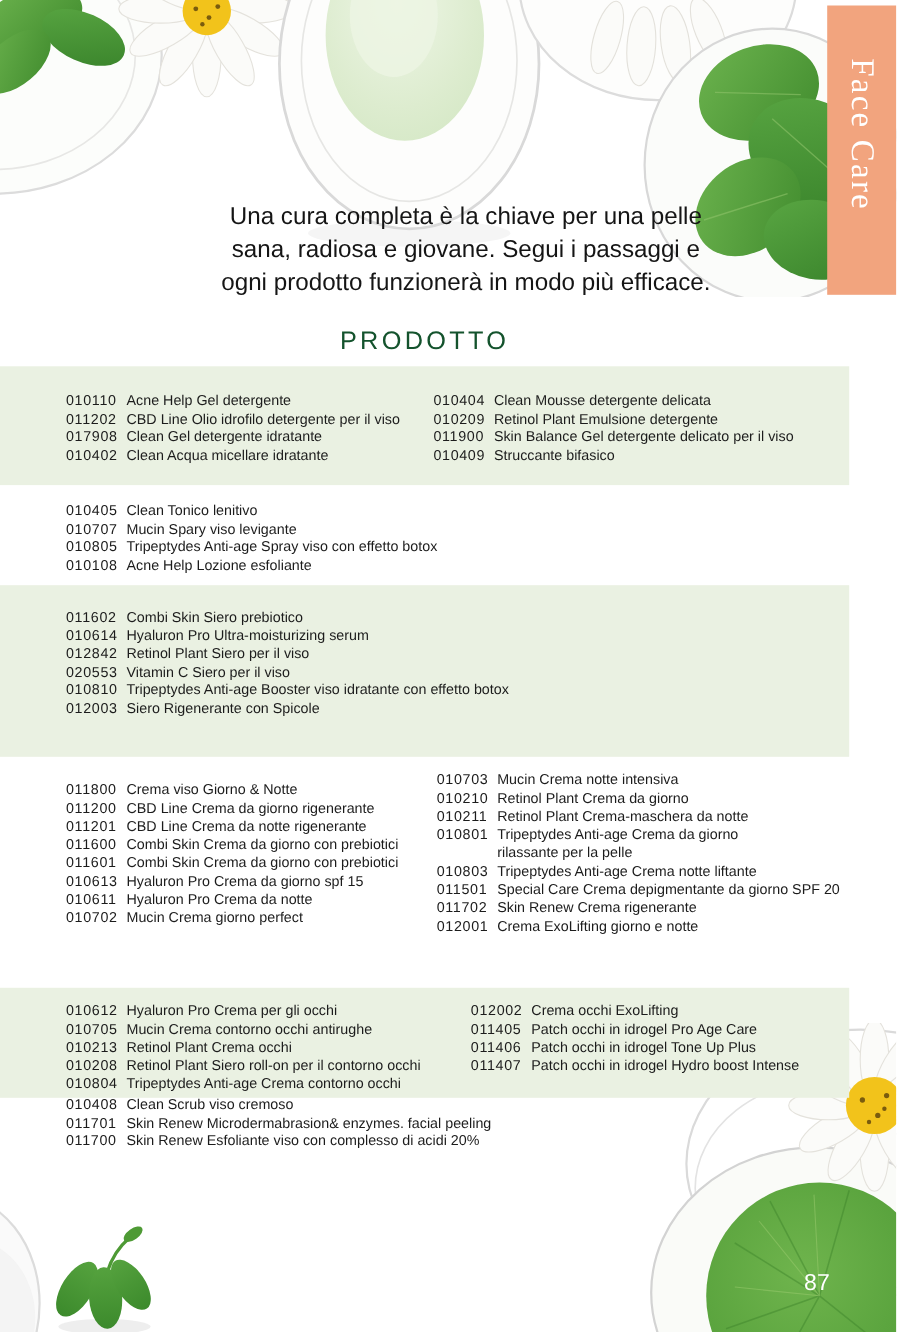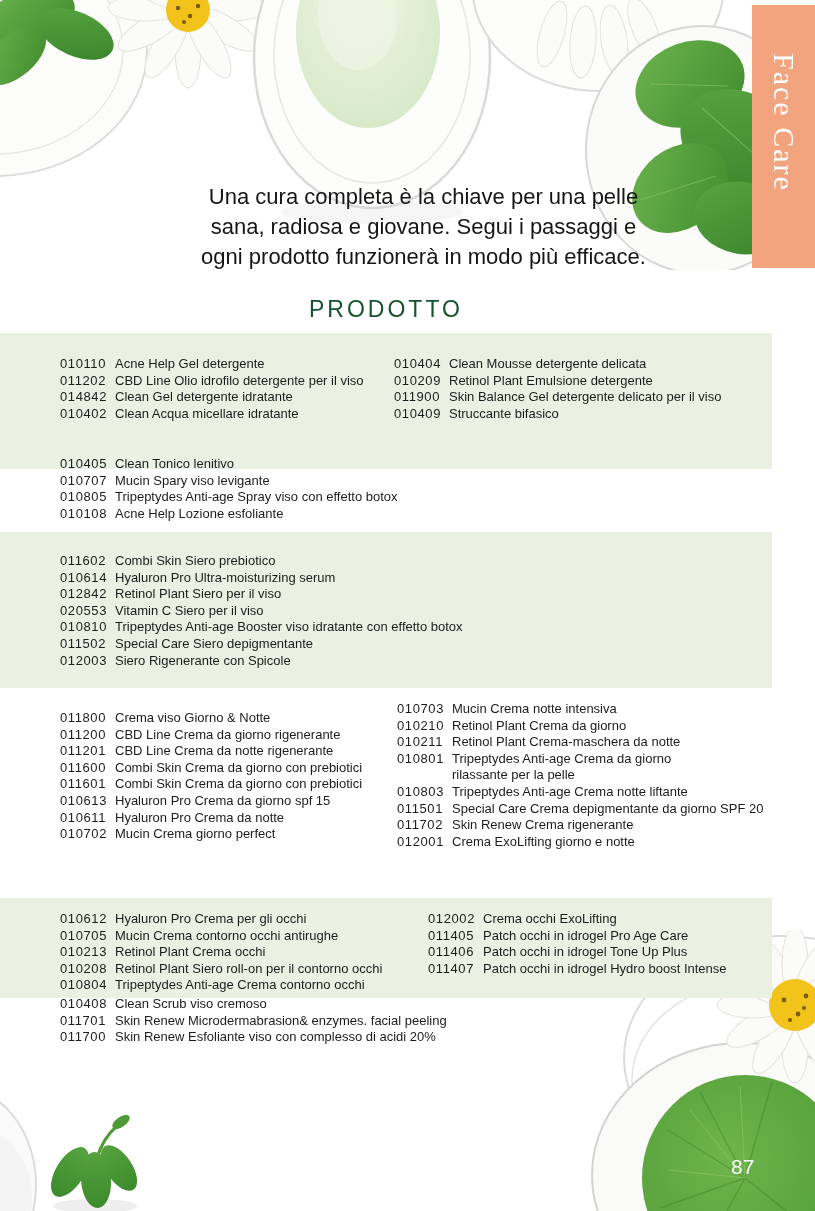--- a/index.html
+++ b/index.html
@@ -34,21 +34,21 @@
     color:#14532d;z-index:2;
   }
 
   #groups{position:absolute;top:0;left:0;width:815px;height:1211px;z-index:1;}
   .group{position:absolute;left:0;width:772px;}
   .group.band{background:var(--band,#EAF1E2);}
   .col{position:absolute;}
   .row{display:flex;white-space:pre;font-size:13px;line-height:16.6px;}
   .code{flex:0 0 55px;letter-spacing:.6px;}
 
-  .g1{top:333px;height:136px;}
+  .g1{top:333px;height:108px;}
   .g1 .col1{left:60px;top:23px;}
   .g1 .col2{left:394px;top:23px;}
   .g2{top:456px;height:67px;}
   .g2 .col1{left:60px;top:0;}
   .g3{top:532px;height:156px;}
   .g3 .col1{left:60px;top:21px;}
   .g4{top:701px;height:152px;}
   .g4 .col1{left:60px;top:9px;}
   .g4 .col2{left:397px;top:0;}
   .g5{top:862px;height:100px;margin-top:36px;}
@@ -232,21 +232,21 @@
 sana, radiosa e giovane. Segui i passaggi e
 ogni prodotto funzionerà in modo più efficace.</p>
 
   <h1 class="title">PRODOTTO</h1>
 
   <div id="groups">
       <div class="group g1 band">
         <div class="col col1">
           <div class="row"><span class="code">010110</span><span class="pname">Acne Help Gel detergente</span></div>
           <div class="row"><span class="code">011202</span><span class="pname">CBD Line Olio idrofilo detergente per il viso</span></div>
-          <div class="row"><span class="code">014842</span><span class="pname">Clean Gel detergente idratante</span></div>
+          <div class="row"><span class="code">017908</span><span class="pname">Clean Gel detergente idratante</span></div>
           <div class="row"><span class="code">010402</span><span class="pname">Clean Acqua micellare idratante</span></div>
         </div>
         <div class="col col2">
           <div class="row"><span class="code">010404</span><span class="pname">Clean Mousse detergente delicata</span></div>
           <div class="row"><span class="code">010209</span><span class="pname">Retinol Plant Emulsione detergente</span></div>
           <div class="row"><span class="code">011900</span><span class="pname">Skin Balance Gel detergente delicato per il viso</span></div>
           <div class="row"><span class="code">010409</span><span class="pname">Struccante bifasico</span></div>
         </div>
       </div>
       <div class="group g2">
@@ -257,21 +257,20 @@
           <div class="row"><span class="code">010108</span><span class="pname">Acne Help Lozione esfoliante</span></div>
         </div>
       </div>
       <div class="group g3 band">
         <div class="col col1">
           <div class="row"><span class="code">011602</span><span class="pname">Combi Skin Siero prebiotico</span></div>
           <div class="row"><span class="code">010614</span><span class="pname">Hyaluron Pro Ultra-moisturizing serum</span></div>
           <div class="row"><span class="code">012842</span><span class="pname">Retinol Plant Siero per il viso</span></div>
           <div class="row"><span class="code">020553</span><span class="pname">Vitamin C Siero per il viso</span></div>
           <div class="row"><span class="code">010810</span><span class="pname">Tripeptydes Anti-age Booster viso idratante con effetto botox</span></div>
-          <div class="row"><span class="code">011502</span><span class="pname">Special Care Siero depigmentante</span></div>
           <div class="row"><span class="code">012003</span><span class="pname">Siero Rigenerante con Spicole</span></div>
         </div>
       </div>
       <div class="group g4">
         <div class="col col1">
           <div class="row"><span class="code">011800</span><span class="pname">Crema viso Giorno &amp; Notte</span></div>
           <div class="row"><span class="code">011200</span><span class="pname">CBD Line Crema da giorno rigenerante</span></div>
           <div class="row"><span class="code">011201</span><span class="pname">CBD Line Crema da notte rigenerante</span></div>
           <div class="row"><span class="code">011600</span><span class="pname">Combi Skin Crema da giorno con prebiotici</span></div>
           <div class="row"><span class="code">011601</span><span class="pname">Combi Skin Crema da giorno con prebiotici</span></div>

